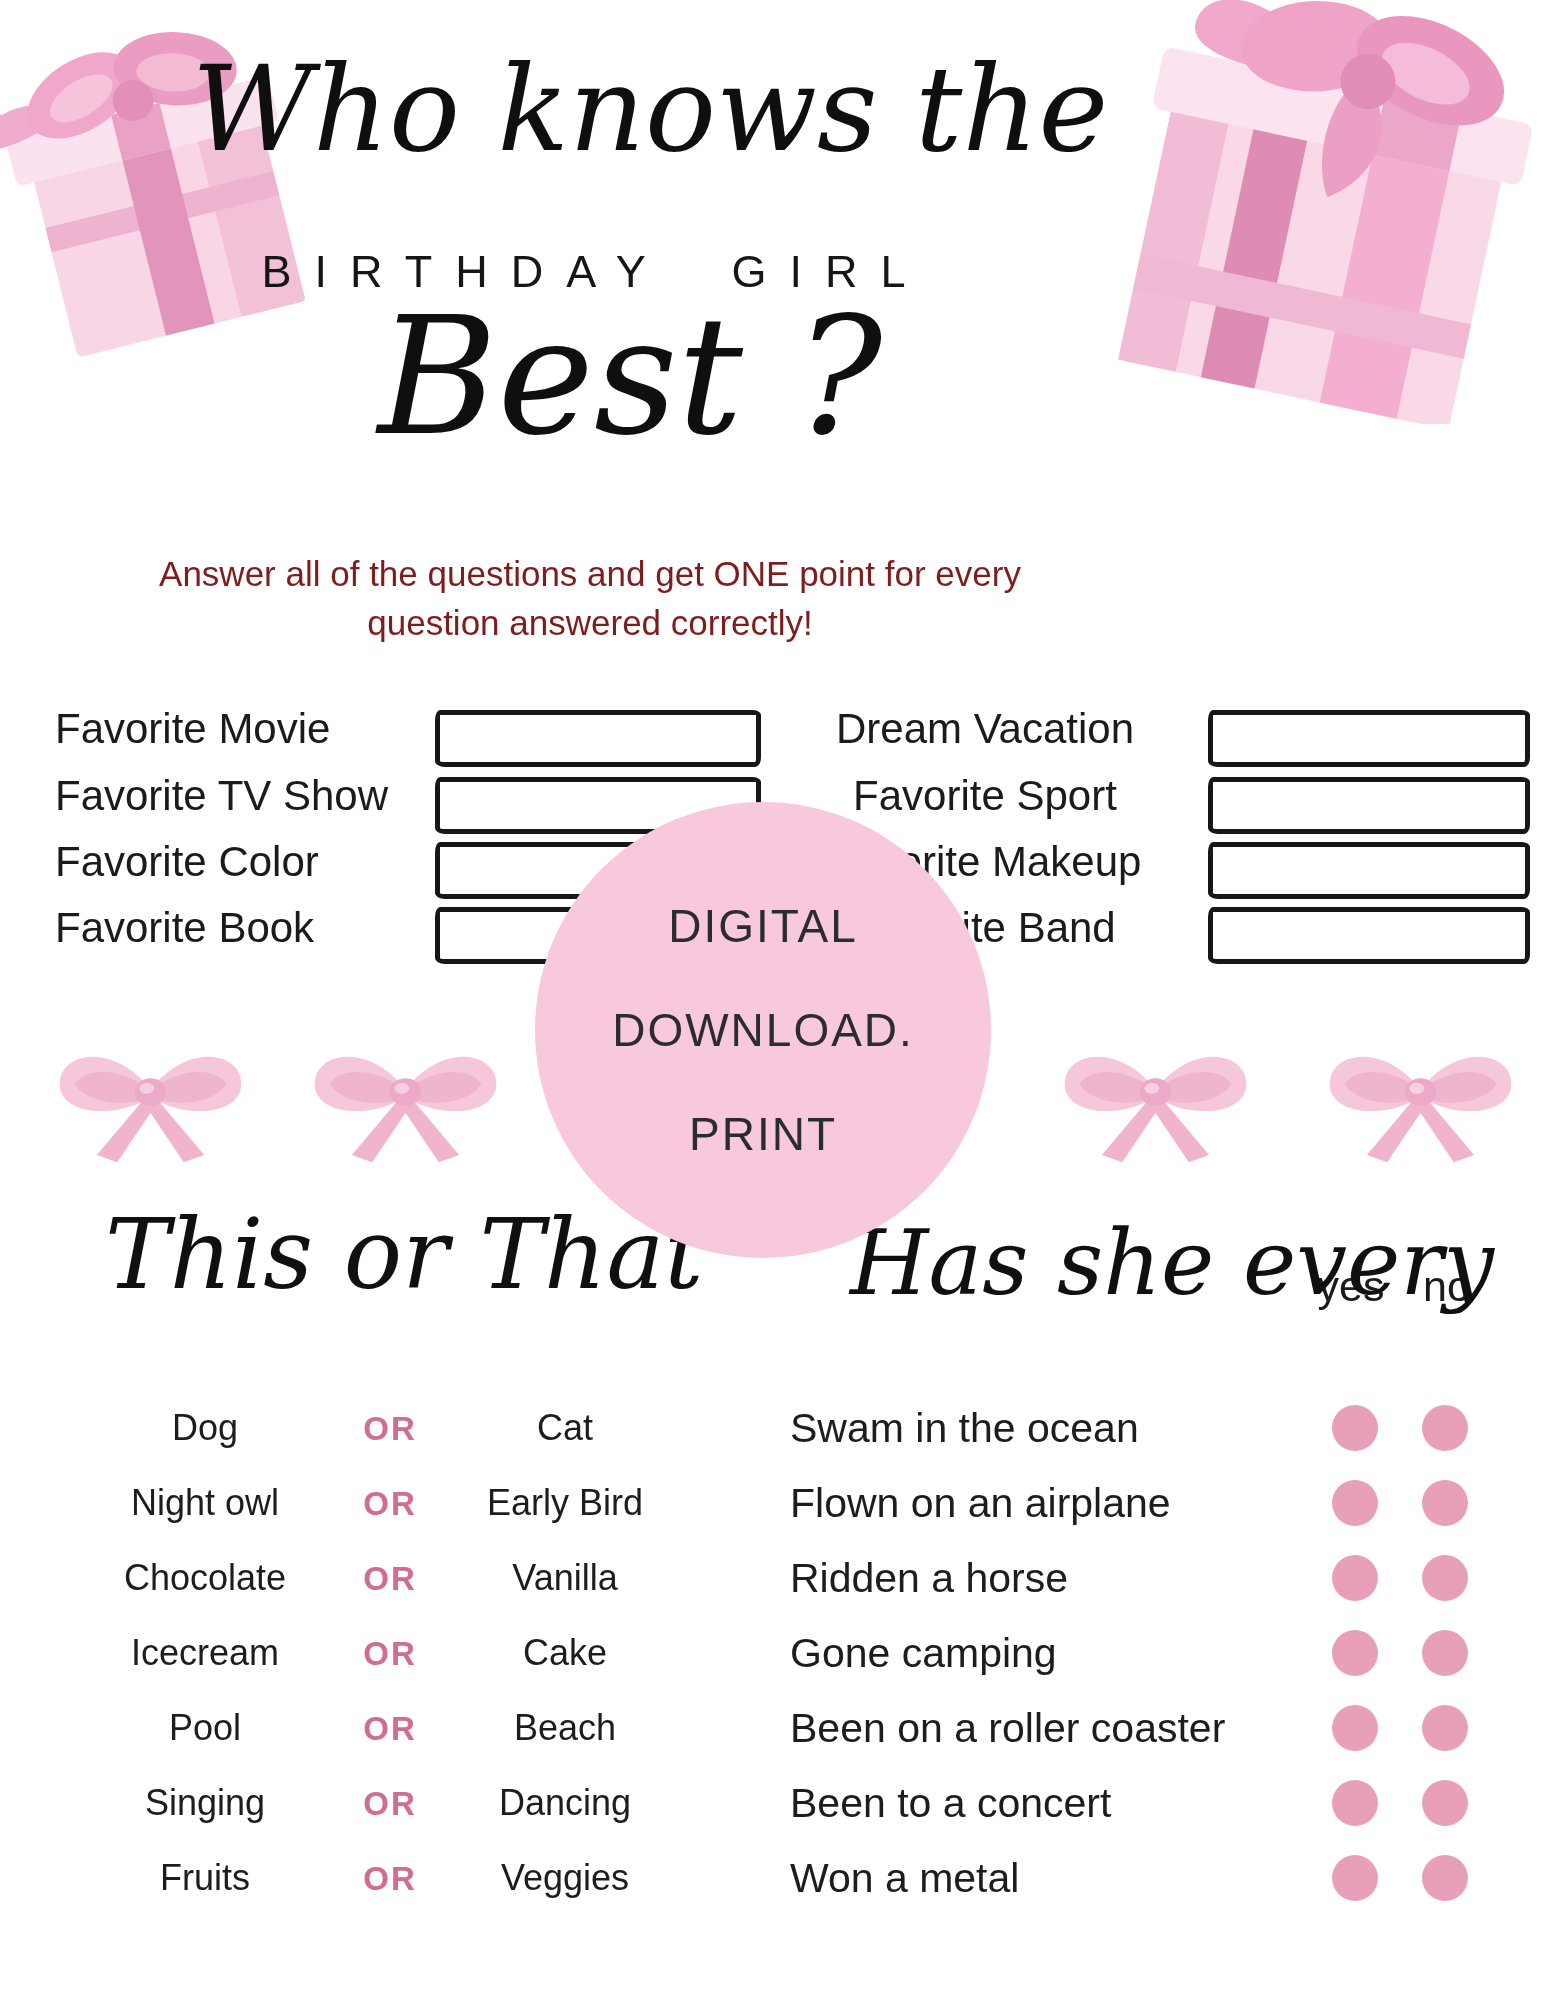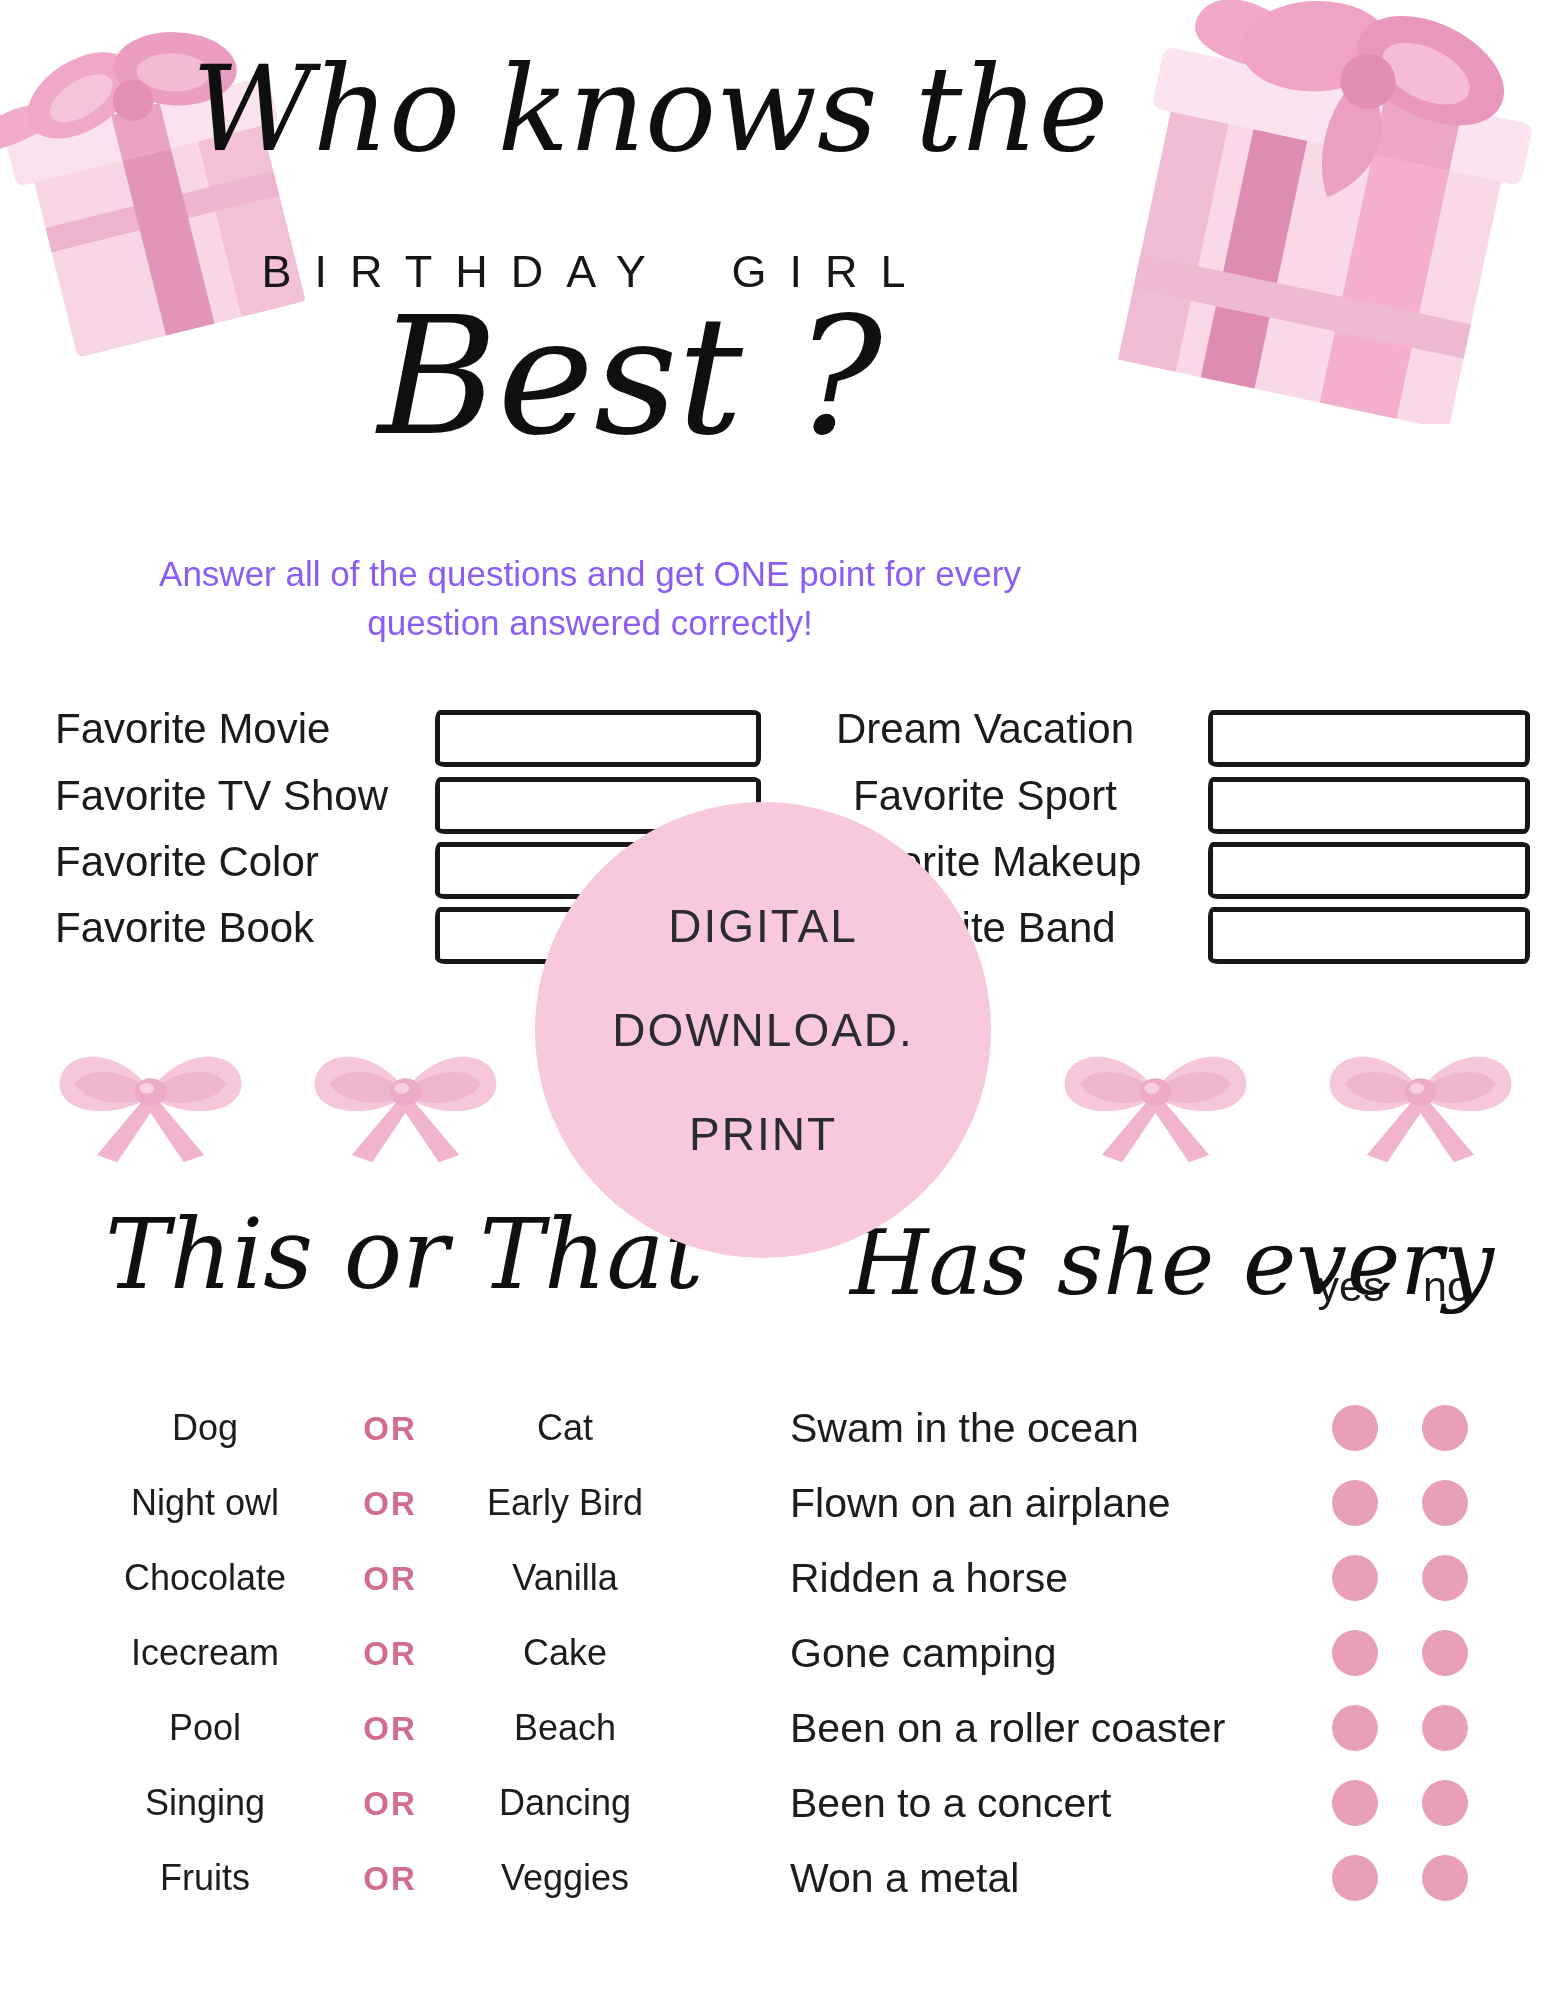--- a/index.html
+++ b/index.html
@@ -22,21 +22,21 @@
   }
   .script-top{top:40px;left:180px;width:940px;font-size:118px;}
   .script-best{top:282px;left:300px;width:660px;font-size:163px;}
   .title-caps{
     position:absolute;z-index:2;top:246px;left:90px;width:1010px;
     text-align:center;font-size:45px;color:#161616;
     letter-spacing:23px;word-spacing:28px;white-space:nowrap;
   }
   .instructions{
     position:absolute;z-index:2;top:549px;left:148px;width:884px;
-    text-align:center;font-size:35px;line-height:49px;color:#8b5cf6;
+    text-align:center;font-size:35px;line-height:49px;color:#7f1d1d;
   }
   
   .qlabel{position:absolute;z-index:2;font-size:42px;line-height:46px;color:#1b1b1b;white-space:nowrap;}
   .qlabel-left{left:55px;}
   .qlabel-right{left:810px;width:350px;text-align:center;}
   .qbox{
     position:absolute;z-index:2;height:47px;background:#ffffff;
     border:5px solid #171717;
     border-radius:5px 9px 6px 10px / 10px 5px 9px 6px;
   }

